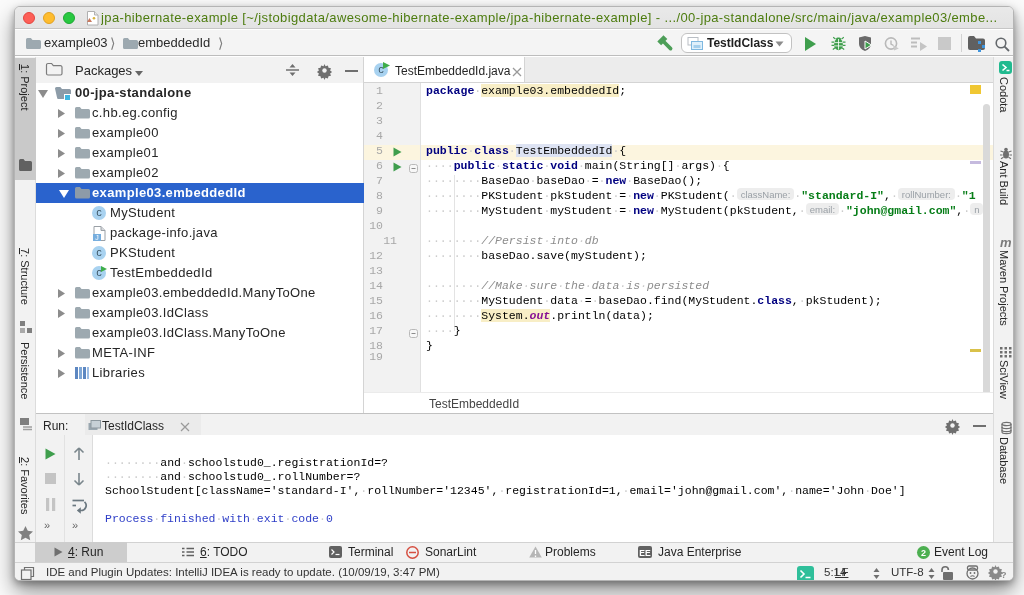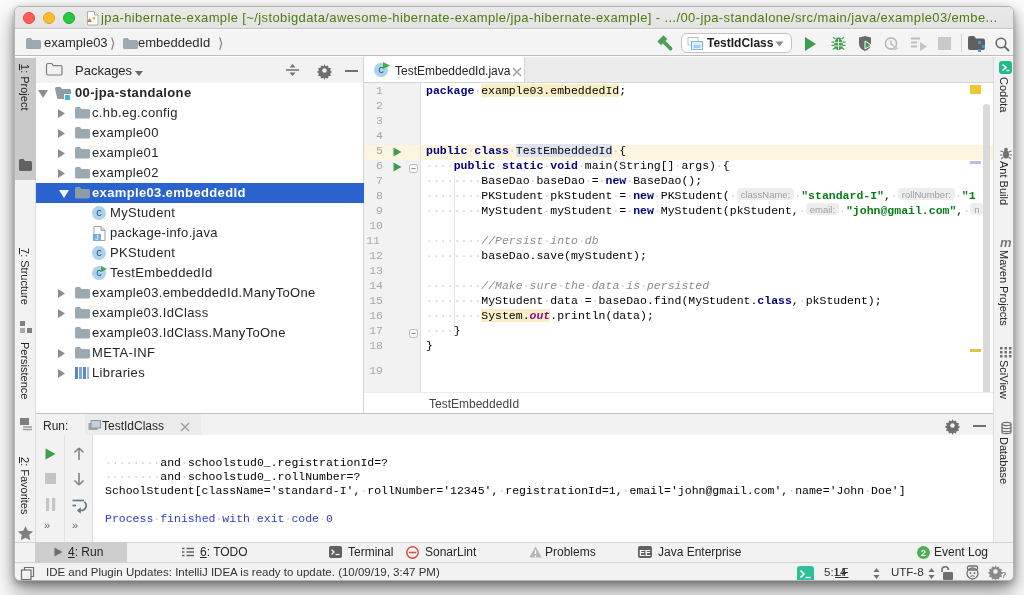--- a/index.html
+++ b/index.html
@@ -339,29 +339,29 @@
 <div class="lnum" style="left:335px;top:76px;">1</div>
 <div class="lnum" style="left:335px;top:91px;">2</div>
 <div class="lnum" style="left:335px;top:106px;">3</div>
 <div class="lnum" style="left:335px;top:121px;">4</div>
 <div class="lnum" style="left:335px;top:136px;">5</div>
 <div class="lnum" style="left:335px;top:151px;">6</div>
 <div class="lnum" style="left:335px;top:166px;">7</div>
 <div class="lnum" style="left:335px;top:181px;">8</div>
 <div class="lnum" style="left:335px;top:196px;">9</div>
 <div class="lnum" style="left:335px;top:211px;">10</div>
-<div class="lnum" style="left:332px;top:226px;">11</div>
+<div class="lnum" style="left:349px;top:226px;">11</div>
 <div class="lnum" style="left:335px;top:241px;">12</div>
 <div class="lnum" style="left:335px;top:256px;">13</div>
 <div class="lnum" style="left:335px;top:271px;">14</div>
 <div class="lnum" style="left:335px;top:286px;">15</div>
 <div class="lnum" style="left:335px;top:301px;">16</div>
 <div class="lnum" style="left:335px;top:316px;">17</div>
 <div class="lnum" style="left:335px;top:331px;">18</div>
-<div class="lnum" style="left:335px;top:356px;">19</div>
+<div class="lnum" style="left:335px;top:342px;">19</div>
 <svg style="left:378px;top:140px" width="9" height="10" viewBox="0 0 9 10">
         <path d="M0.5 0.5 L8.5 5 L0.5 9.5 z" fill="#3f9e4d"></path>
       </svg>
 <svg style="left:378px;top:155px" width="9" height="10" viewBox="0 0 9 10">
         <path d="M0.5 0.5 L8.5 5 L0.5 9.5 z" fill="#3f9e4d"></path>
       </svg>
 <svg style="left:394px;top:157px" width="9" height="9" viewBox="0 0 9 9">
         <rect x="0.5" y="0.5" width="8" height="8" rx="2" fill="#f7f7f7" stroke="#b9b9b9"></rect>
         <path d="M2.5 4.5 h4" stroke="#8c8c8c"></path>
       </svg>

